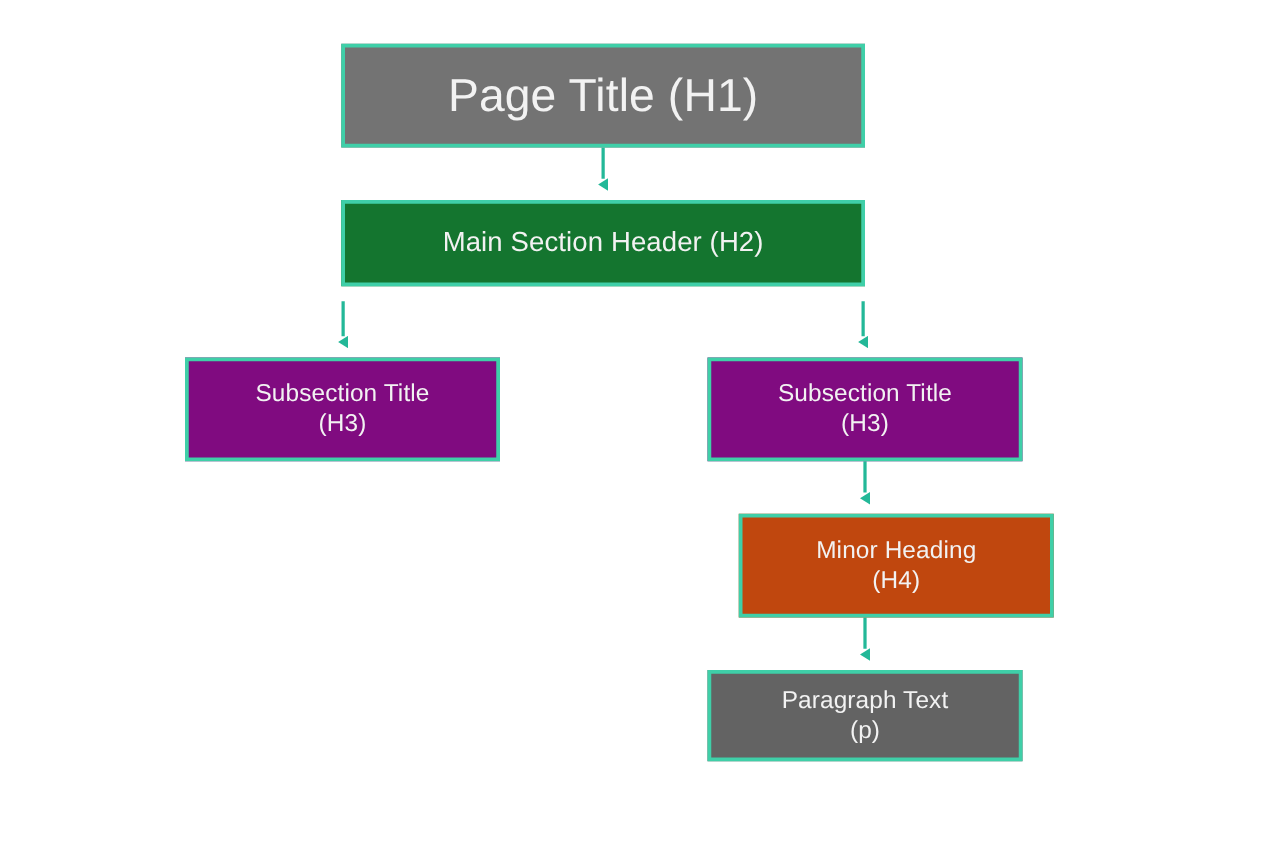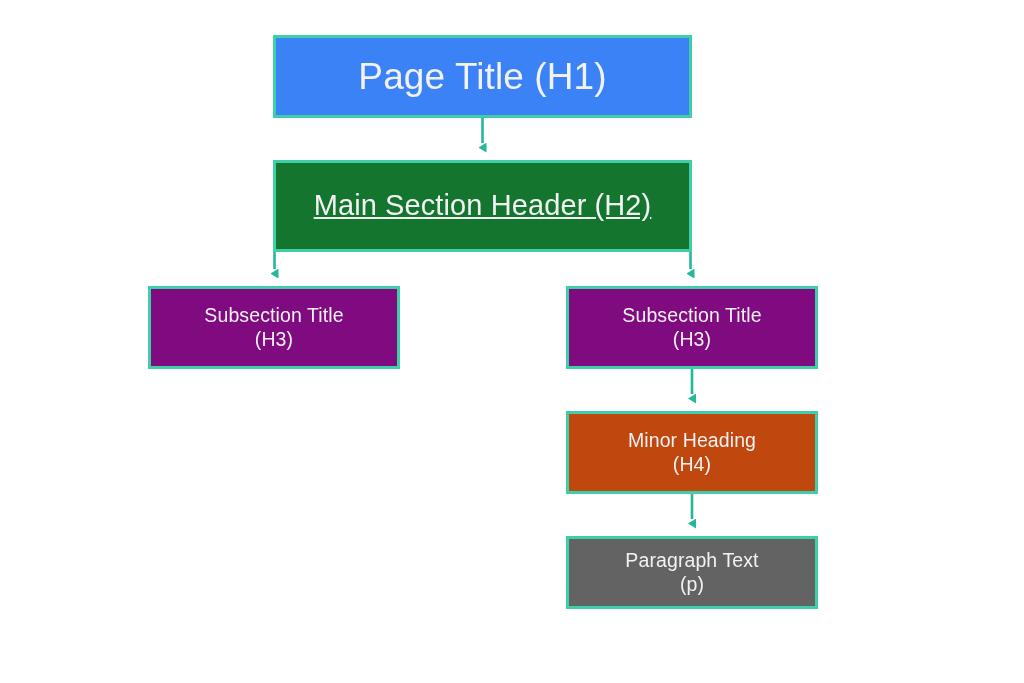--- a/index.html
+++ b/index.html
@@ -52,40 +52,39 @@
     left: 273px;
     top: 35px;
     width: 419px;
     height: 83px;
     font-size: 37px;
   }
   #node-h2 {
     left: 273px;
     top: 160px;
     width: 419px;
-    height: 92px;
-    font-size: 29px;
-    text-decoration: underline;
+    height: 69px;
+    font-size: 22px;
   }
   #node-h3-left {
     left: 148px;
     top: 286px;
     width: 252px;
     height: 83px;
     font-size: 19.5px;
   }
   #node-h3-right {
     left: 566px;
     top: 286px;
     width: 252px;
     height: 83px;
     font-size: 19.5px;
   }
   #node-h4 {
-    left: 566px;
+    left: 591px;
     top: 411px;
     width: 252px;
     height: 83px;
     font-size: 19.5px;
   }
   #node-p {
     left: 566px;
     top: 536px;
     width: 252px;
     height: 73px;
@@ -118,21 +117,21 @@
 
     <g>
       <line x1="692" y1="369" x2="692" y2="394" stroke="#23b898" stroke-width="2.6" marker-end="url(#arrowhead)"></line>
     </g>
 
     <g>
       <line x1="692" y1="494" x2="692" y2="519" stroke="#23b898" stroke-width="2.6" marker-end="url(#arrowhead)"></line>
     </g>
   </svg>
 
-  <div class="node" id="node-h1" style="background: #3b82f6; border-color: rgb(63, 207, 168); color: rgb(242, 242, 242);">
+  <div class="node" id="node-h1" style="background: #737373; border-color: rgb(63, 207, 168); color: rgb(242, 242, 242);">
     <span class="line">Page Title (H1)</span>
   </div>
 
   <div class="node" id="node-h2" style="background: rgb(20, 117, 47); border-color: rgb(63, 207, 168); color: rgb(242, 242, 242);">
     <span class="line">Main Section Header (H2)</span>
   </div>
 
   <div class="node" id="node-h3-left" style="background: rgb(128, 11, 128); border-color: rgb(63, 207, 168); color: rgb(242, 242, 242);">
     <span class="line">Subsection Title</span>
     <span class="line">(H3)</span>

